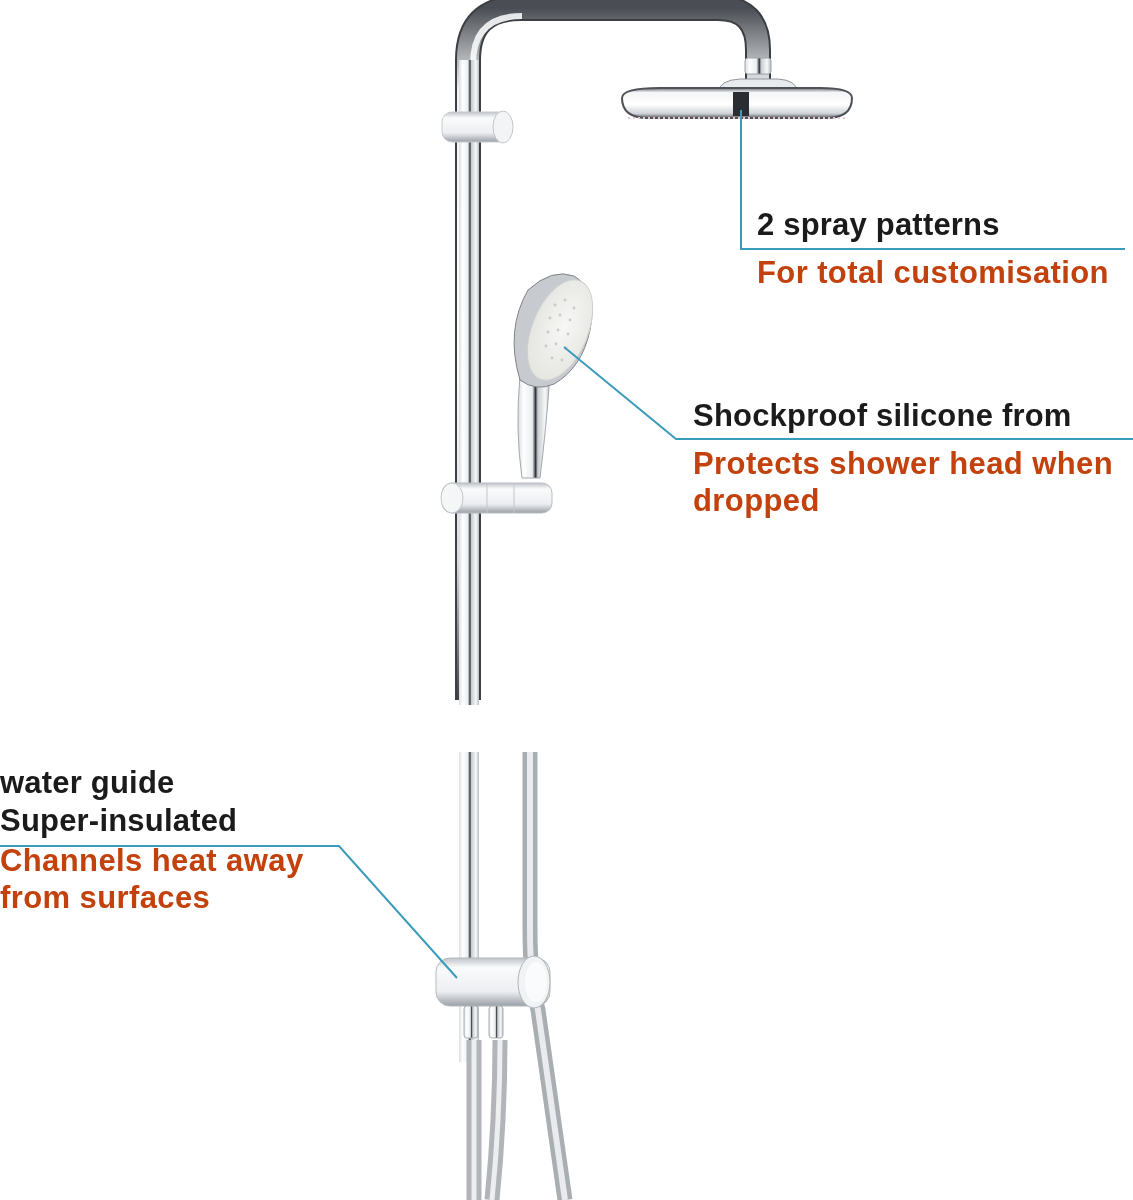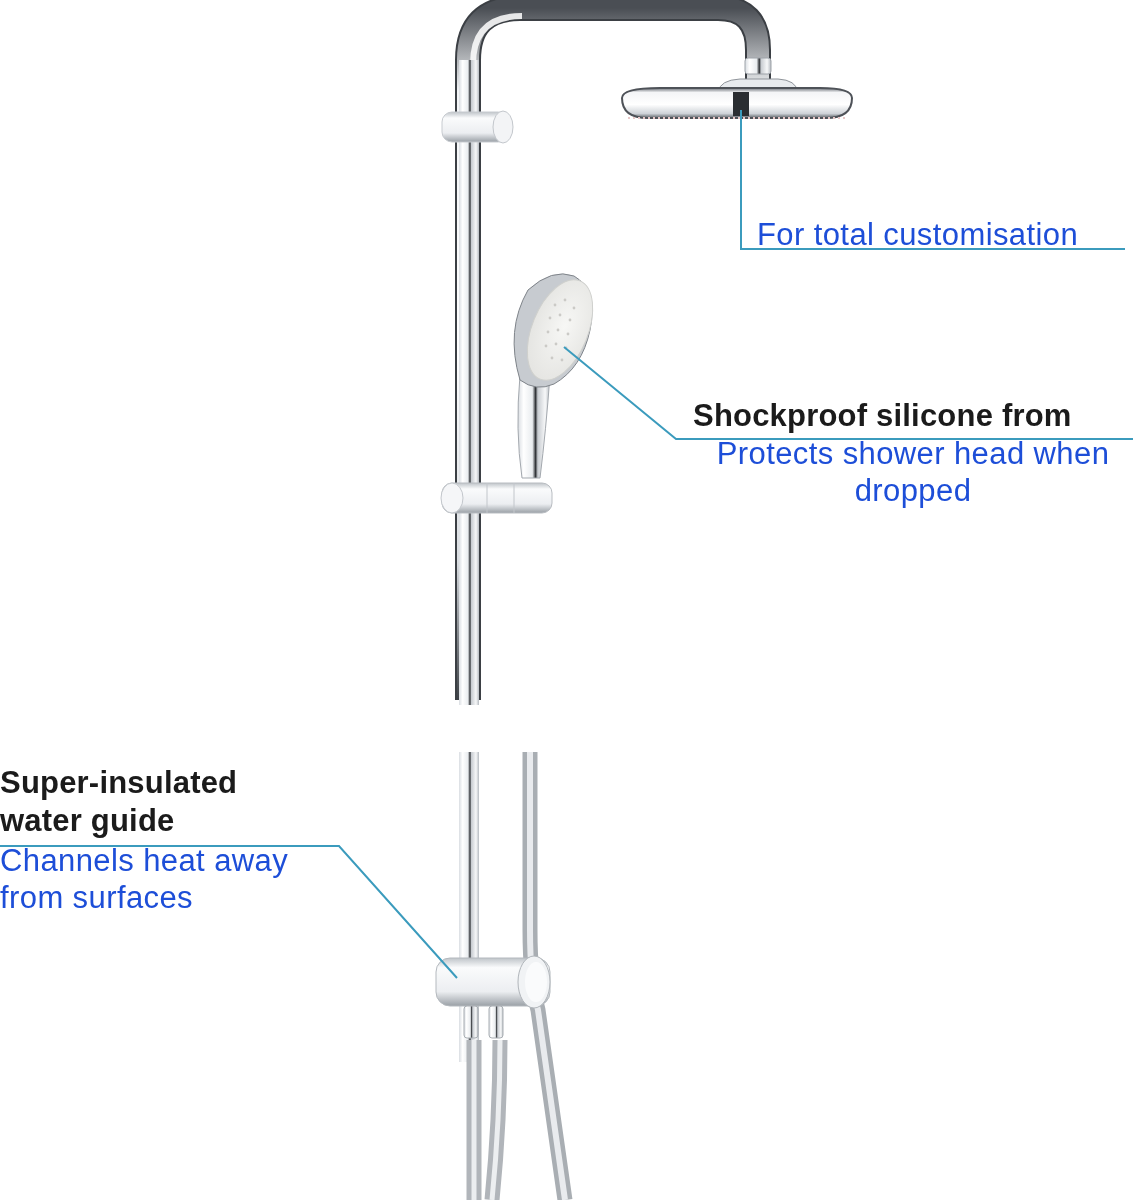--- a/index.html
+++ b/index.html
@@ -1,24 +1,24 @@
 <!DOCTYPE html>
 <html><head>
 <meta charset="utf-8">
 <style>
   html, body { margin: 0; padding: 0; background: #ffffff; }
   body { width: 1133px; height: 1200px; position: relative; overflow: hidden; font-family: "Liberation Sans", "DejaVu Sans", sans-serif; color: #1a1a1a; }
   #art { position: absolute; left: 0; top: 0; width: 1133px; height: 1200px; }
   .callout { position: absolute; }
   .title { font-weight: bold; font-size: 31px; line-height: 38px; letter-spacing: 0.2px; color: #1b1b1b; white-space: nowrap; }
-  .desc { font-weight: normal; font-size: 31px; line-height: 37px; color: #1d4ed8; letter-spacing: 0.4px; }
+  .desc { font-weight: bold; font-size: 31px; line-height: 37px; color: #c2410c; letter-spacing: 0.4px; }
   #c1 { left: 757px; top: 206px; }
   #c1 .desc { margin-top: 10px; white-space: nowrap; }
   #c2 { left: 693px; top: 397px; }
-  #c2 .desc { margin-top: 0; width: 440px; text-align: center; }
+  #c2 .desc { margin-top: 10px; width: 440px; }
   #c3 { left: 0px; top: 764px; }
   #c3 .title { line-height: 38px; }
   #c3 .desc { margin-top: 2px; width: 340px; }
 </style>
 </head>
 <body>
 
 <svg id="art" viewBox="0 0 1133 1200" xmlns="http://www.w3.org/2000/svg">
   <defs>
     <linearGradient id="chromeV" x1="0" y1="0" x2="1" y2="0">
@@ -135,25 +135,26 @@
   </g>
 
   <g stroke="#3b9bbd" stroke-width="2" fill="none">
     <polyline points="741,110 741,249 1125,249"></polyline>
     <polyline points="564,347 676,439 1133,439"></polyline>
     <polyline points="0,846 339,846 457,978"></polyline>
   </g>
 </svg>
 
 <div class="callout" id="c1">
+  <div class="title">2 spray patterns</div>
   <div class="desc">For total customisation</div>
 </div>
 
 <div class="callout" id="c2">
   <div class="title">Shockproof silicone from</div>
   <div class="desc">Protects shower head when dropped</div>
 </div>
 
 <div class="callout" id="c3">
+  <div class="title">water guide</div>
   <div class="title">Super-insulated</div>
-  <div class="title">water guide</div>
   <div class="desc">Channels heat away from surfaces</div>
 </div>
 
 </body></html>

